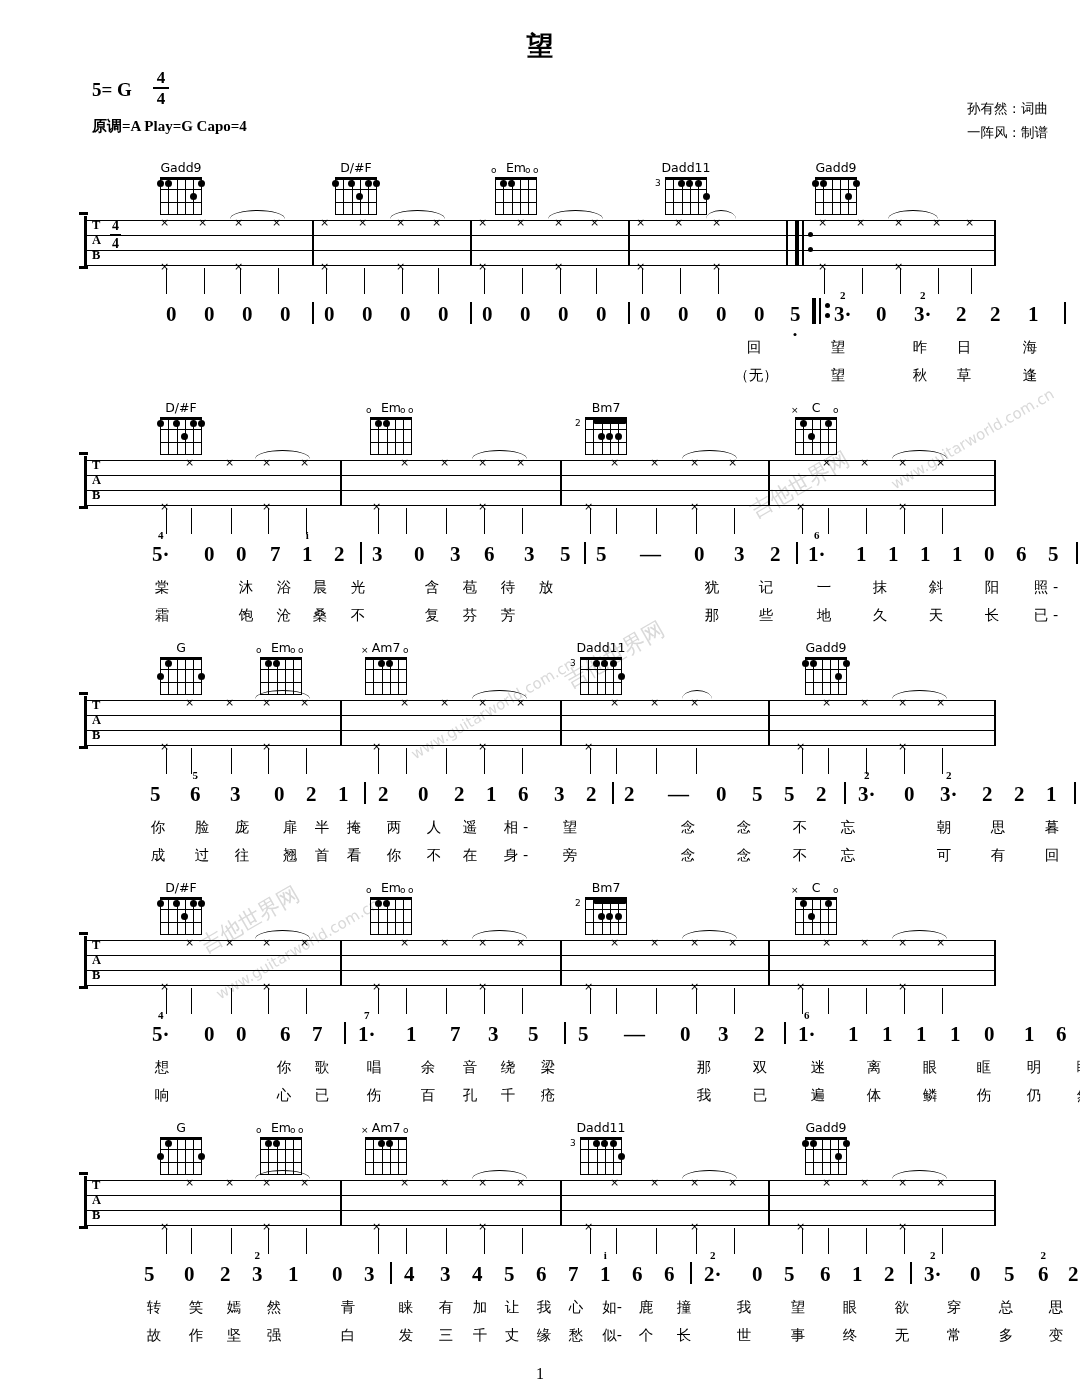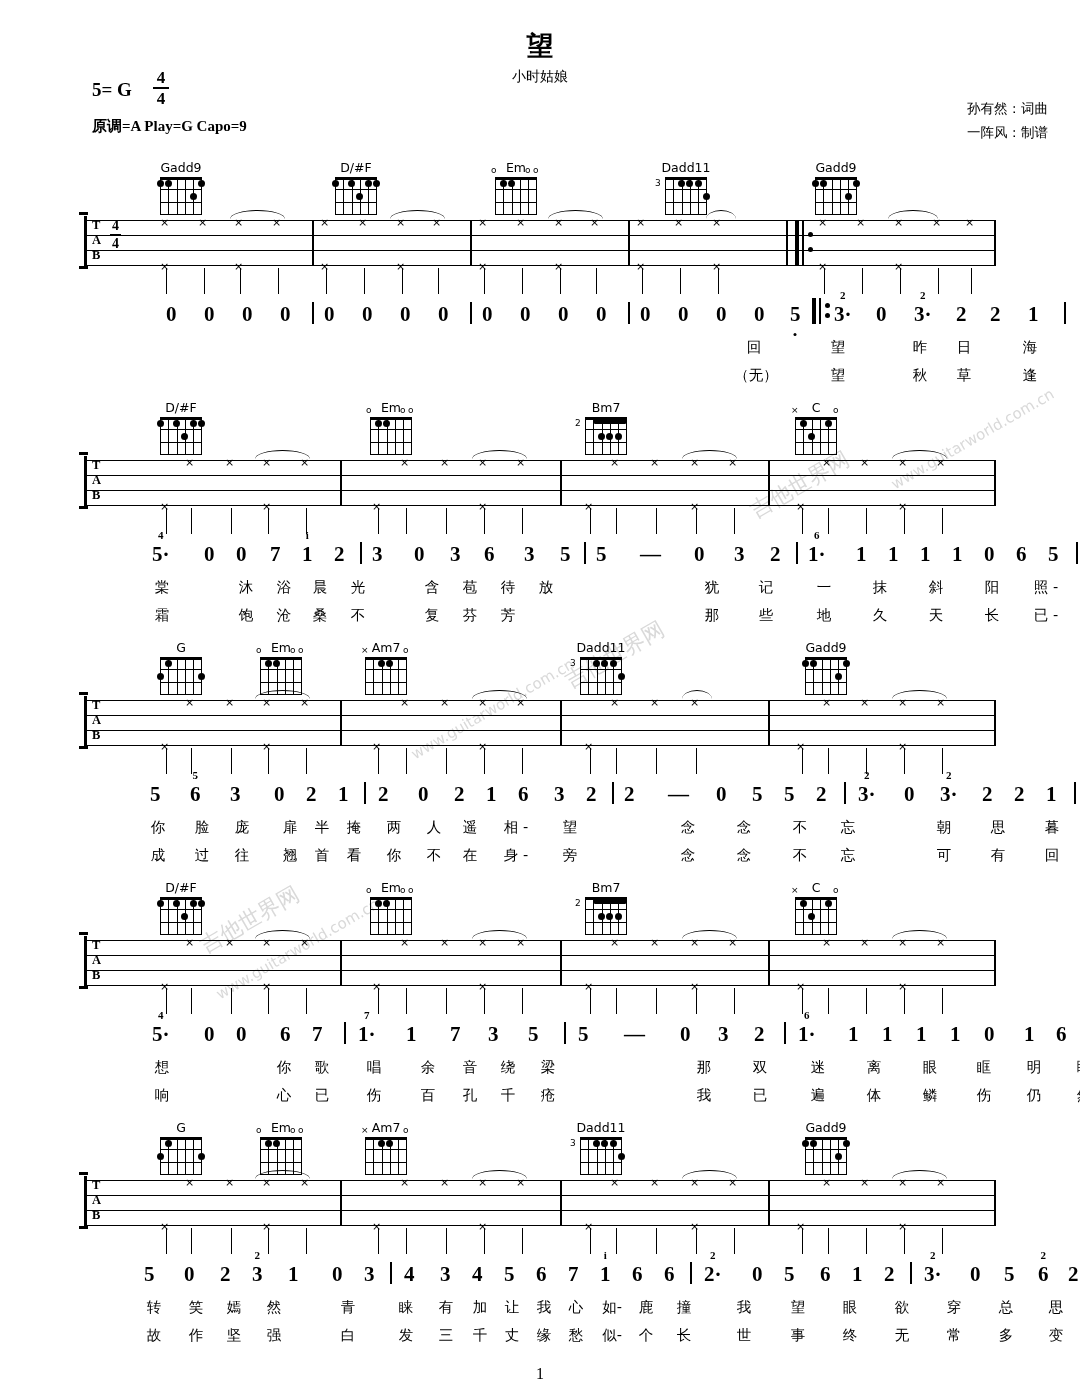--- a/index.html
+++ b/index.html
@@ -76,28 +76,27 @@
   .repeat .thick{position:absolute;width:4px;height:45px;background:#000;top:0;}
   .repeat .thin{position:absolute;width:1.5px;height:45px;background:#000;top:0;}
   .repeat .d{position:absolute;width:5px;height:5px;border-radius:50%;background:#000;}
 </style>
 </head>
 <body>
 
 <div class="sheet">
 
   <div class="title">望</div>
-  <div class="subtitle">小时姑娘</div>
   <div class="key">5= G</div>
   <div class="meter">
     <div>4</div>
     <div class="bar"></div>
     <div>4</div>
   </div>
-  <div class="origkey">原调=A  Play=G  Capo=9</div>
+  <div class="origkey">原调=A  Play=G  Capo=4</div>
   <div class="credit1">孙有然：词曲</div>
   <div class="credit2">一阵风：制谱</div>
   <div class="pageno">1</div>
 
   <div class="wm big r1">吉他世界网</div>
   <div class="wm r2">www.guitarworld.com.cn</div>
   <div class="wm big r3">吉他世界网</div>
   <div class="wm r4">www.guitarworld.com.cn</div>
   <div class="wm big r5">吉他世界网</div>
   <div class="wm r6">www.guitarworld.com.cn</div>

